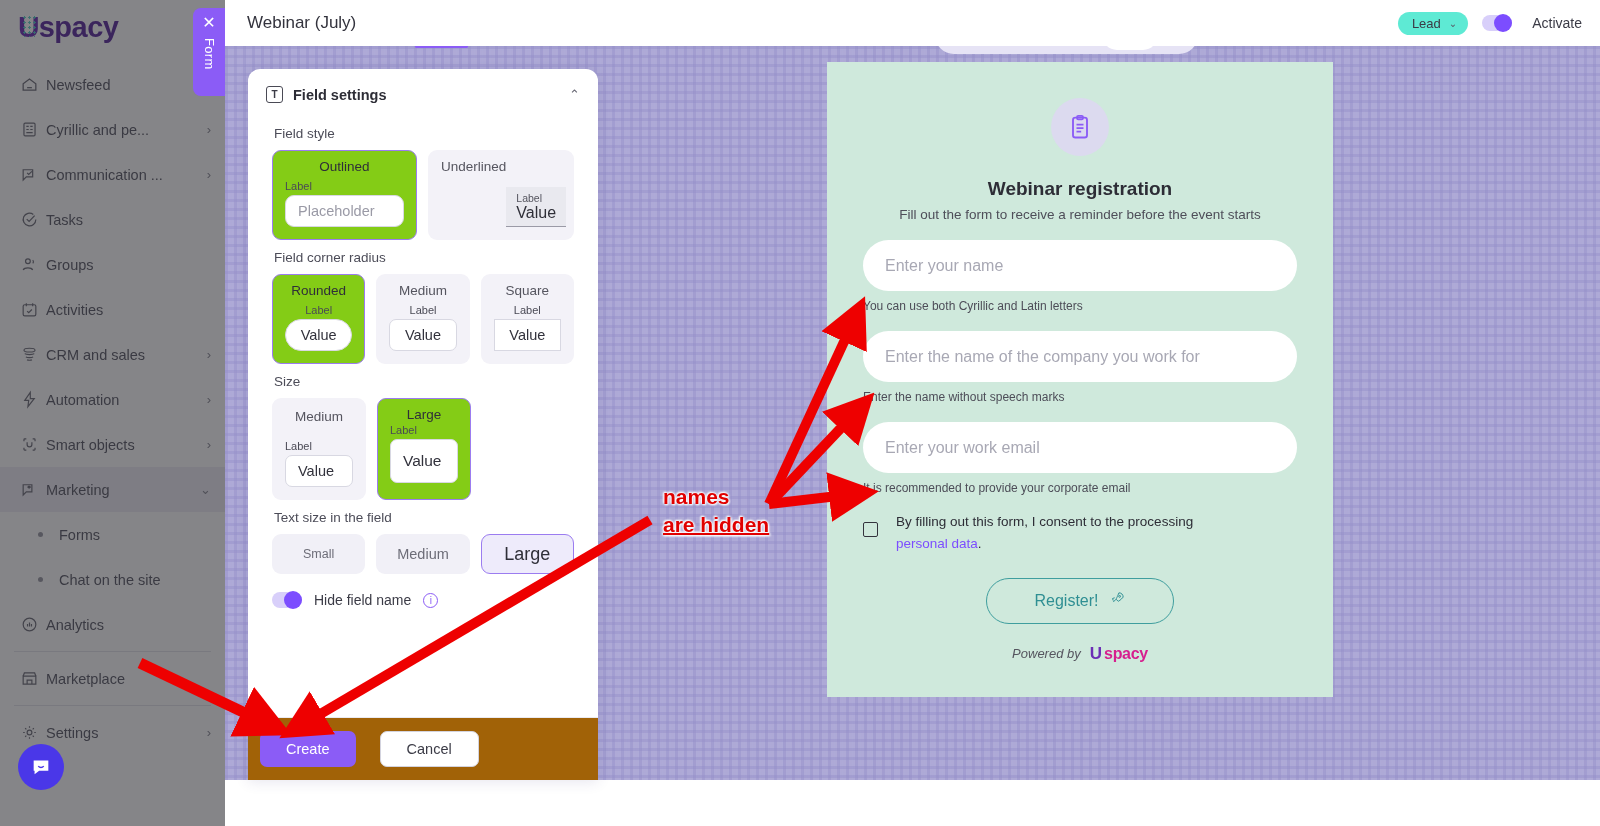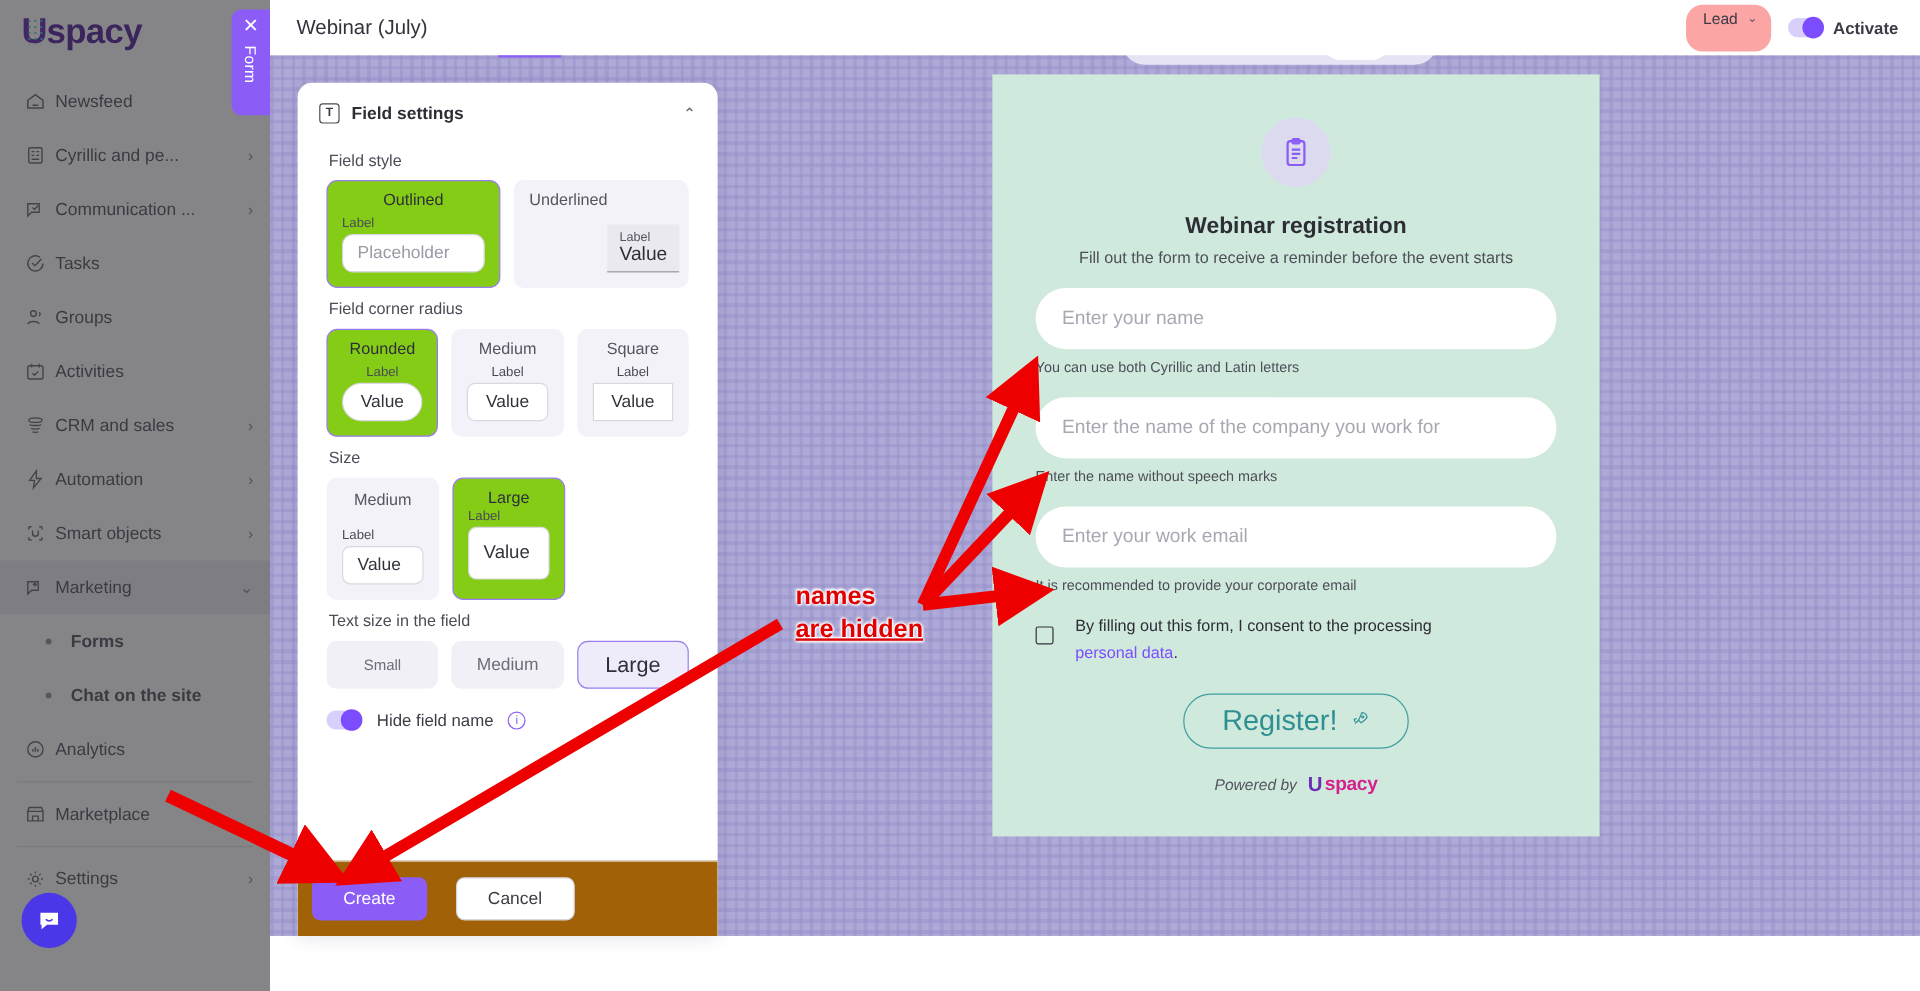--- a/index.html
+++ b/index.html
@@ -37,21 +37,21 @@
   .nav-item {
     display:flex; align-items:center; height:45px; padding:0 14px 0 20px;
     color:#5a5a66; font-size:14.5px; cursor:pointer; position:relative;
   }
   .nav-item .ico { width:26px; flex:0 0 26px; display:flex; align-items:center; color:#6d6d78; }
   .nav-item .lbl { flex:1; white-space:nowrap; overflow:hidden; }
   .nav-item .chev { color:#8b8b96; font-size:13px; }
   .nav-item.active { background:#f0eef6; }
   .nav-sub {
     display:flex; align-items:center; height:45px; padding-left:38px;
-    color:#5a5a66; font-size:14.5px; cursor:pointer;font-weight:bold;
+    color:#5a5a66; font-size:14.5px; cursor:pointer;
   }
   .nav-sub .dot { width:5px; height:5px; border-radius:50%; background:#9a9aa5; margin-right:16px; }
   .nav-divider { height:1px; background:#e4e4ec; margin:4px 14px; }
 
   .intercom {
     position:absolute; left:18px; top:744px; width:46px; height:46px;
     border-radius:50%; background:#4a37e8; z-index:7;
     display:flex; align-items:center; justify-content:center;
   }
 
@@ -70,25 +70,25 @@
   
   #main { position:absolute; left:225px; top:0; right:0; bottom:0; background:#fff; }
 
   #topbar {
     position:absolute; left:0; top:0; right:0; height:46px; background:#fff;
     display:flex; align-items:center; padding:0 18px 0 22px; z-index:4;
   }
   #page-title { font-size:17px; color:#33333d; }
   #topbar-right { margin-left:auto; display:flex; align-items:center; gap:14px; }
   .pill-select {
-    display:flex; align-items:center; gap:8px; background:#fca5a5; color:#3b3b46;
-    border-radius:14px; padding:4px 11px 20px 14px; font-size:13px; cursor:pointer;
+    display:flex; align-items:center; gap:8px; background:#5eead4; color:#3b3b46;
+    border-radius:14px; padding:4px 11px 4px 14px; font-size:13px; cursor:pointer;
   }
   .pill-select .cd { font-size:10px; color:#5a5a66; }
-  .toggle-row { display:flex; align-items:center; gap:8px; cursor:pointer;font-weight:bold; }
+  .toggle-row { display:flex; align-items:center; gap:20px; cursor:pointer; }
   .sw { width:30px; height:16px; border-radius:9px; background:#d8cffa; position:relative; }
   .sw::after {
     content:""; position:absolute; right:0; top:-1px; width:18px; height:18px;
     border-radius:50%; background:#7c4dff;
   }
   .tg-label { font-size:14px; color:#3b3b46; }
 
   
   #canvas {
     position:absolute; left:0; top:46px; right:0; height:734px;
@@ -258,21 +258,21 @@
   }
   .pv-hint { font-size:12px; color:#4d4d58; text-align:left; margin-top:8px; }
 
   #consent { display:flex; align-items:flex-start; gap:18px; margin-top:16px; text-align:left; }
   .cbx { width:15px; height:15px; border:1.5px solid #33333d; border-radius:2px; background:transparent; flex:0 0 15px; margin-top:11px; }
   #consent .ctext { font-size:13.5px; color:#2d2d36; line-height:1.65; }
   #consent .clink { color:#7c4dff; }
 
   #register {
     margin:22px auto 0 auto; width:188px; height:46px; border-radius:23px;
-    border:1.3px solid #3f9e9e; color:#2f8f93; font-size:24px;
+    border:1.3px solid #3f9e9e; color:#2f8f93; font-size:16px;
     display:flex; align-items:center; justify-content:center; gap:10px; cursor:pointer;
   }
   #powered {
     margin-top:20px; display:flex; align-items:center; justify-content:center; gap:9px;
     font-size:13px; font-style:italic; color:#55555f;
   }
   .pw-u { font-size:17px; font-weight:bold; color:#6b2fb5; font-style:normal; }
   .pw-s { font-size:16px; font-weight:bold; color:#d61f8e; font-style:normal; letter-spacing:-.3px; }
 
   

